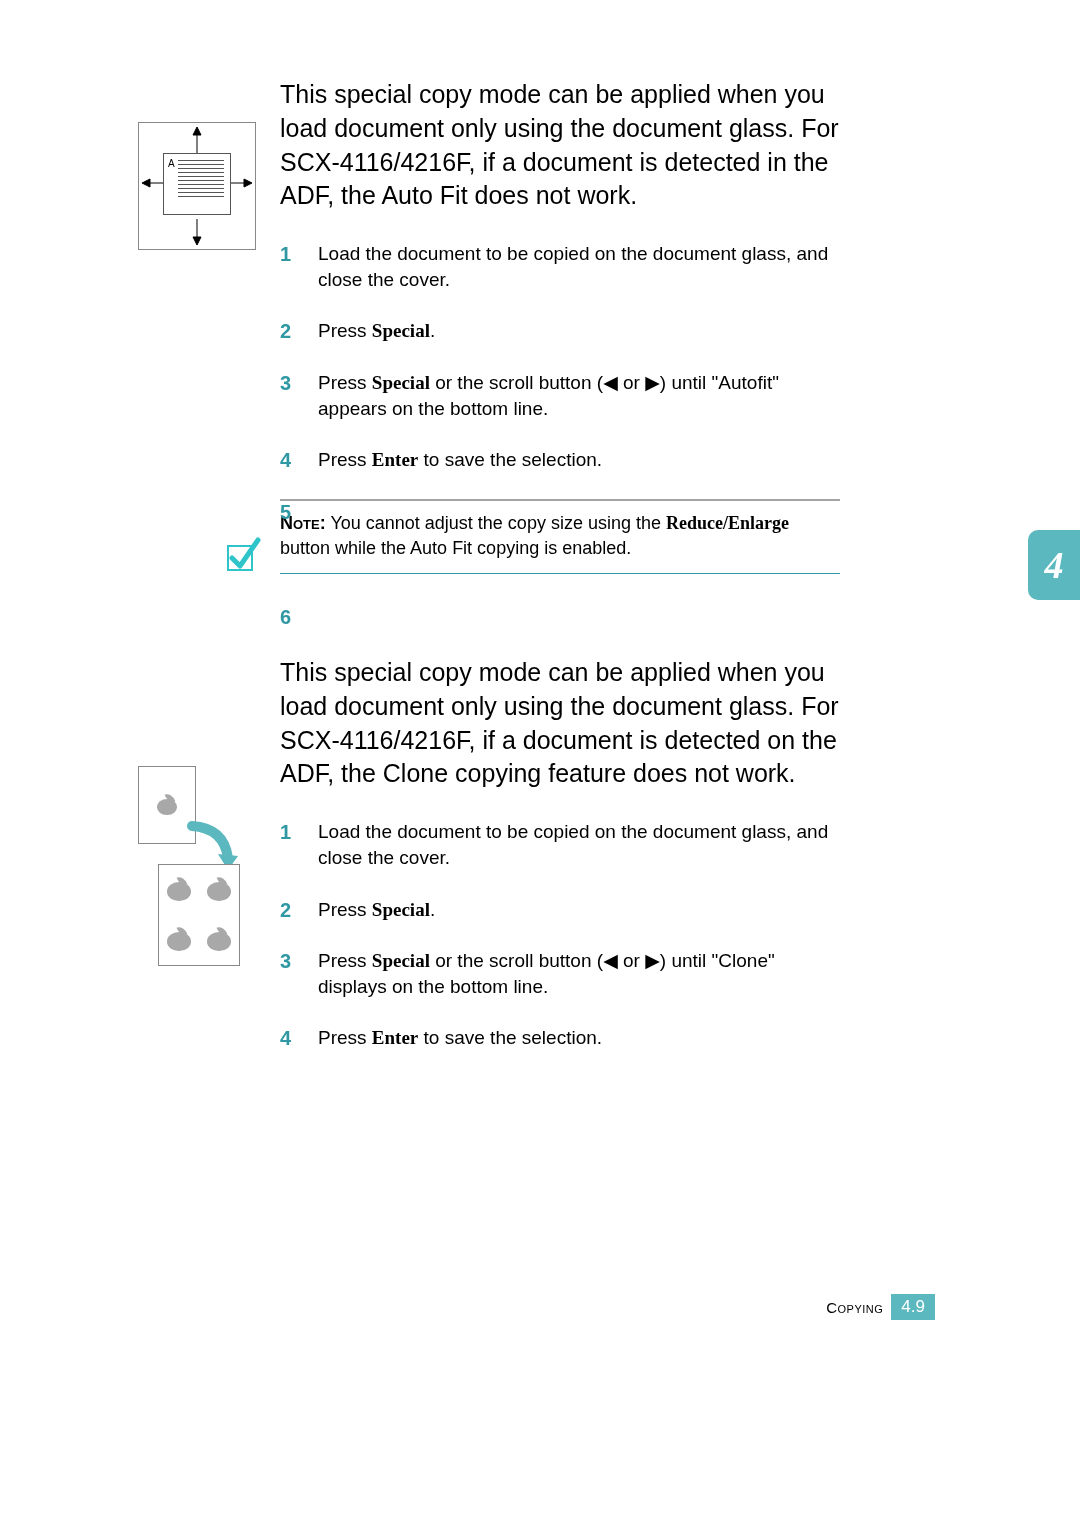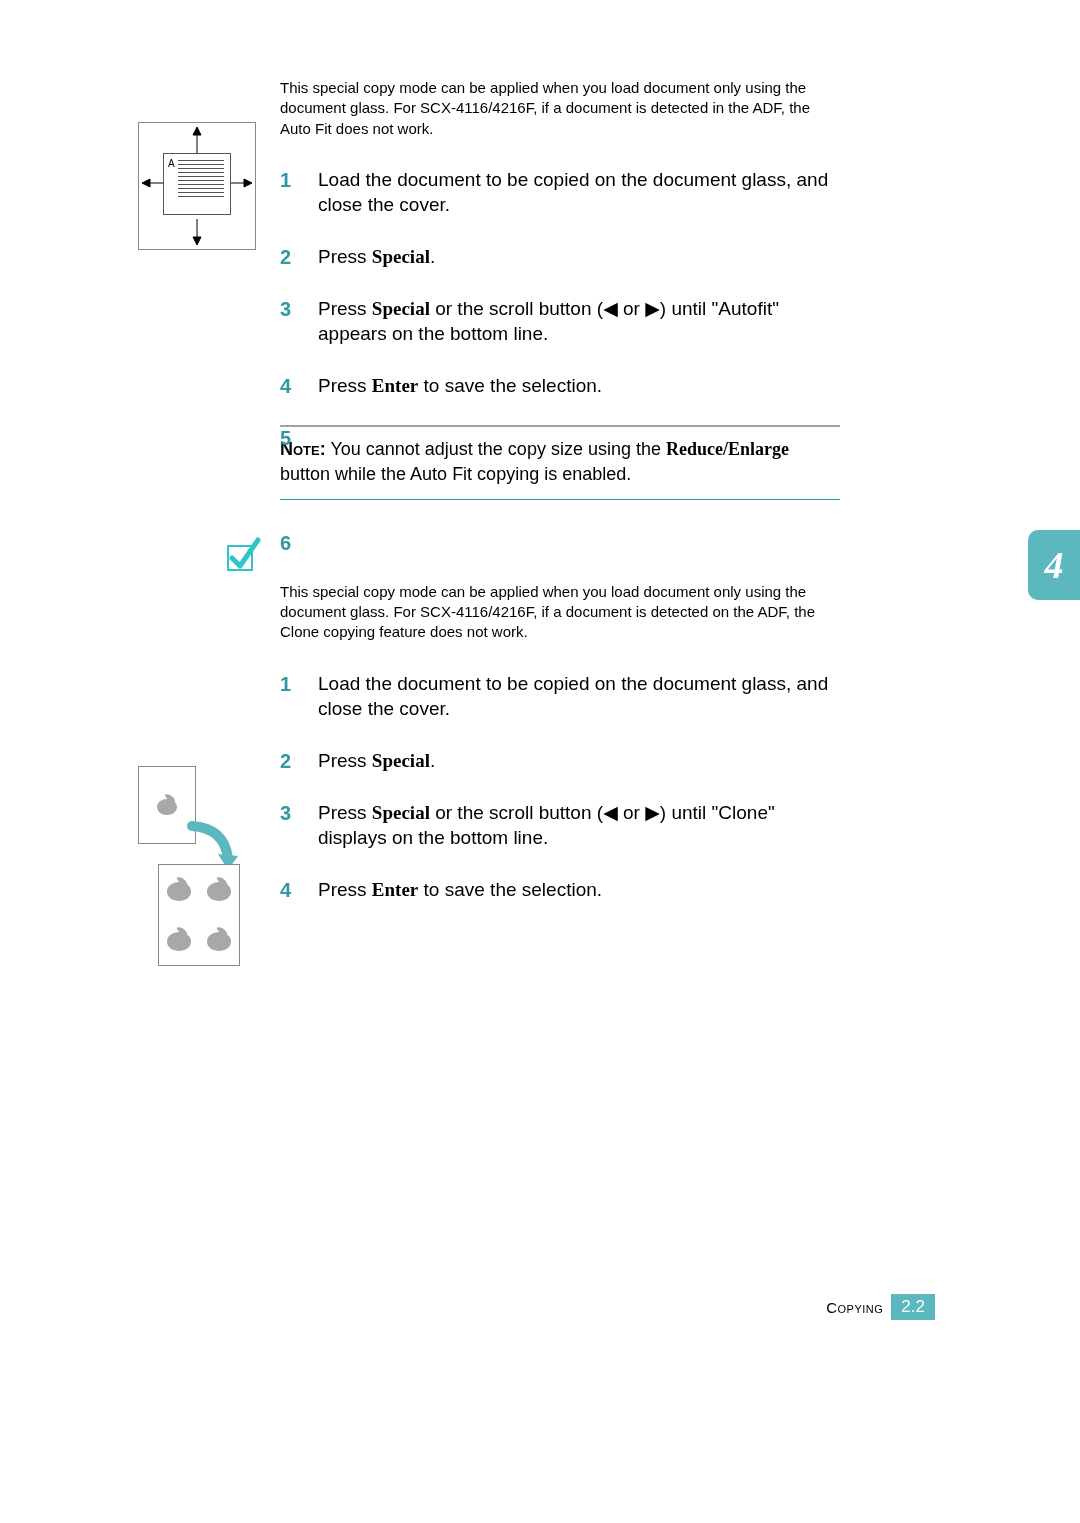--- a/index.html
+++ b/index.html
@@ -24,21 +24,21 @@
     top: 78px;
     width: 560px;
   }
   h2.section-title {
     font-size: 25px;
     font-weight: bold;
     margin: 0 0 22px 0;
     color: #000;
   }
   p.intro {
-    font-size: 15px;
+    font-size: 25px;
     line-height: 1.35;
     margin: 0 0 28px 0;
   }
   ol.steps {
     list-style: none;
     padding: 0;
     margin: 0 0 20px 0;
   }
   ol.steps > li {
     position: relative;
@@ -319,16 +319,16 @@
     </div>
 
   </div>
 
   <div class="side-tab">
     <span>4</span>
   </div>
 
   <div class="footer">
     <span class="footer-label">Copying</span>
-    <span class="footer-badge">2.2</span>
+    <span class="footer-badge">4.9</span>
   </div>
 
 </div>
 
 </body></html>

